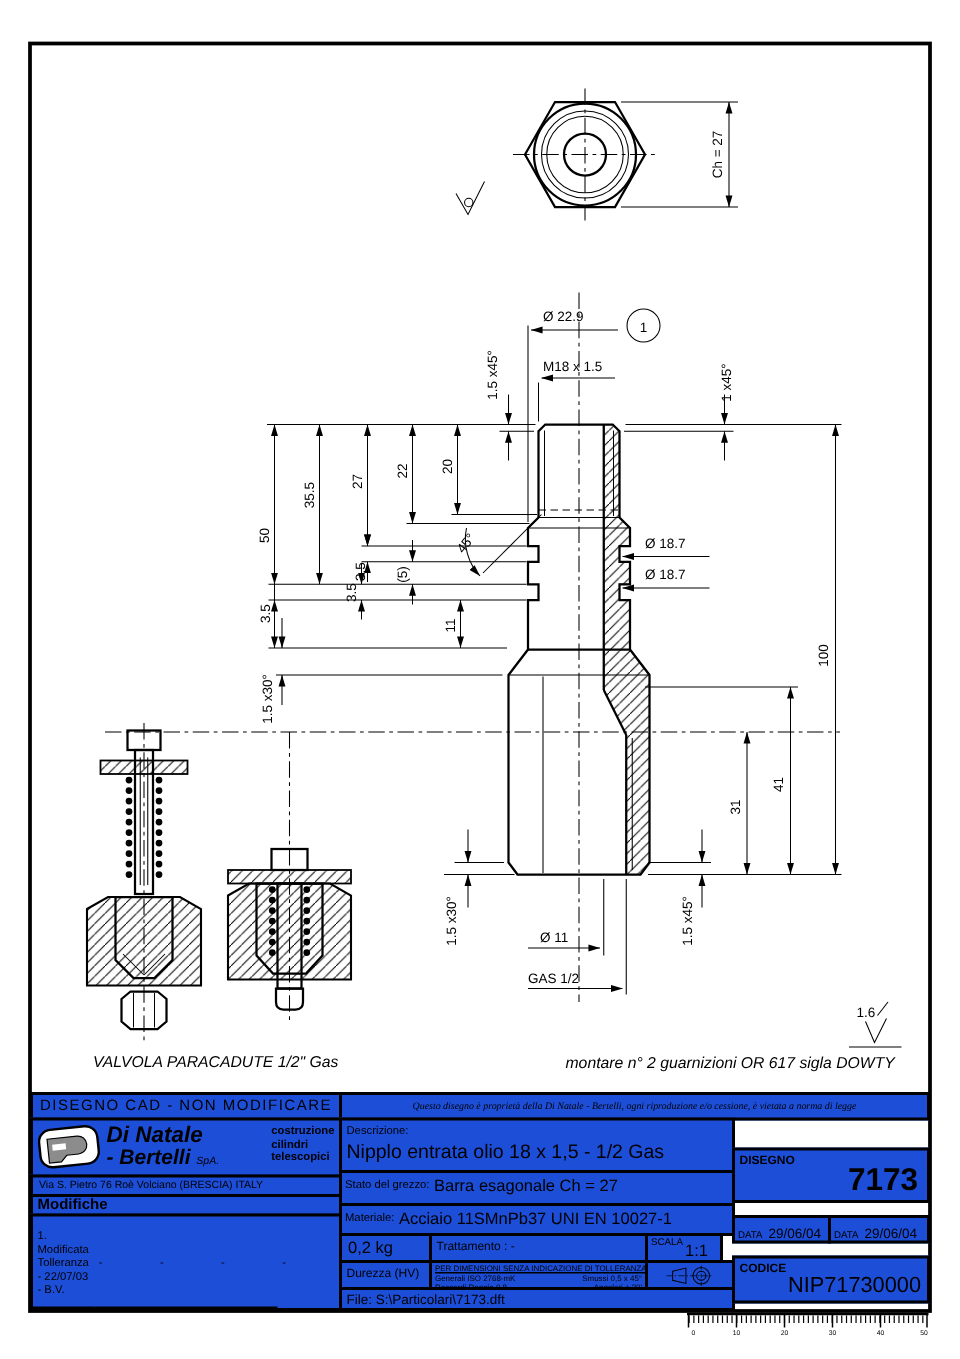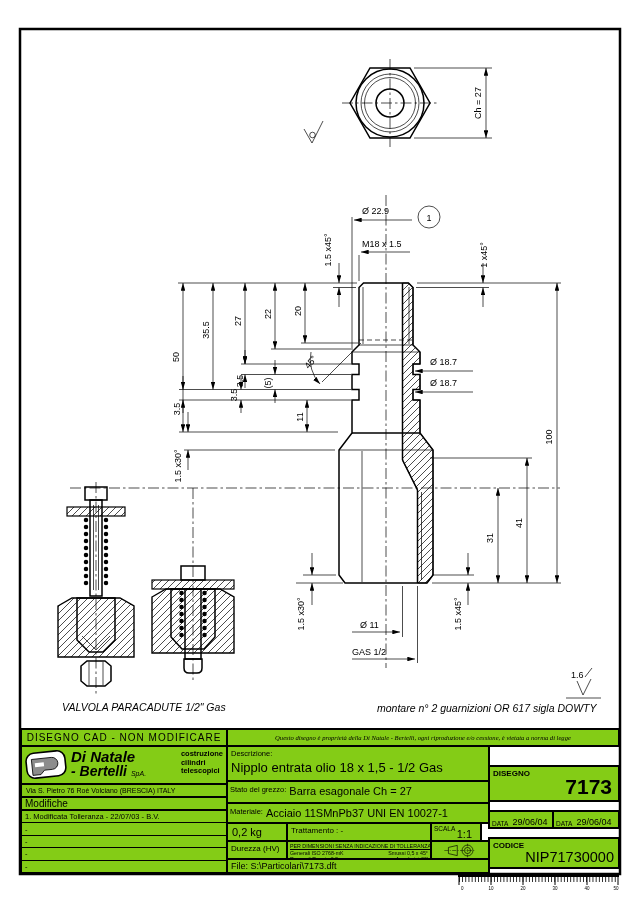--- a/index.html
+++ b/index.html
@@ -1,31 +1,31 @@
 <!DOCTYPE html>
 <html><head>
 <meta charset="utf-8">
 <style>
   html,body{margin:0;padding:0;background:#fff;}
   body{font-family:"Liberation Sans",sans-serif;color:#000;}
   .page{position:relative;width:640px;height:906px;background:#fff;overflow:hidden;}
   .page svg.draw{position:absolute;left:0;top:0;}
   
-  .cell{position:absolute;border:2px solid #000;box-sizing:border-box;background:#84cc16;overflow:hidden;}
+  .cell{position:absolute;border:2px solid #000;box-sizing:border-box;background:#1d4ed8;overflow:hidden;}
   .cadstrip{display:flex;align-items:center;justify-content:center;font-size:10px;letter-spacing:1px;}
   .notestrip{display:flex;align-items:center;justify-content:center;font-family:"Liberation Serif",serif;font-style:italic;font-size:6.6px;white-space:nowrap;}
   .logocell{display:flex;align-items:flex-start;padding:2px 3px;}
   .lname{line-height:1;margin-left:4px;}
   .lname .n1{font-size:15px;font-weight:bold;font-style:italic;}
   .lname .n2{font-size:14px;font-weight:bold;font-style:italic;}
   .lname .spa{font-size:7px;font-style:italic;font-weight:normal;}
   .ltag{margin-left:auto;font-size:7.5px;font-weight:bold;line-height:1.15;padding-top:1px;}
   .addr{display:flex;align-items:center;padding-left:4px;font-size:7px;}
-  .modhead{display:flex;align-items:flex-start;padding-left:3px;font-size:10px;}
-  .modrows{display:flex;flex-direction:column;}
+  .modhead{display:flex;align-items:flex-start;padding-left:3px;font-size:10px;font-weight:bold;}
+  .modrows{display:flex;flex-direction:row;}
   .modrow{flex:1;border-bottom:1px solid #000;font-size:7.5px;padding-left:3px;display:flex;align-items:center;}
   .modrow:last-child{border-bottom:none;}
   .lbl{font-size:7.5px;}
   .descr .big{font-size:13px;margin-top:2px;margin-left:0;white-space:nowrap;}
   .inl{display:flex;align-items:flex-start;padding:3px 2px 5px 2px;}
   .inl .val{font-size:11px;margin-left:3px;white-space:nowrap;}
   .kg{display:flex;align-items:center;font-size:11px;padding-left:4px;}
   .tratt{font-size:8px;padding:2px 0 0 3px;}
   .scala{position:relative;}
   .scala .lbl{position:absolute;left:2px;top:1px;font-size:6.5px;}

